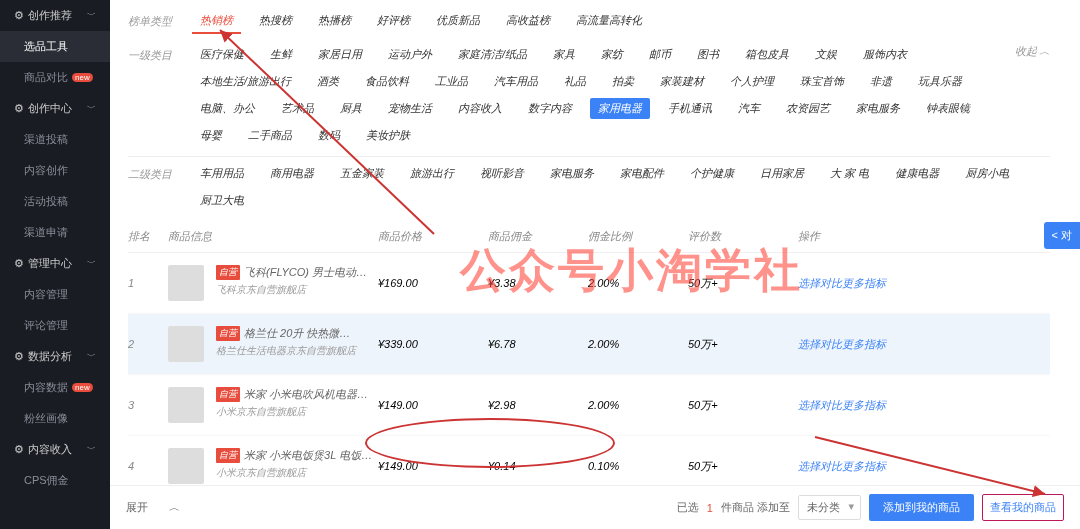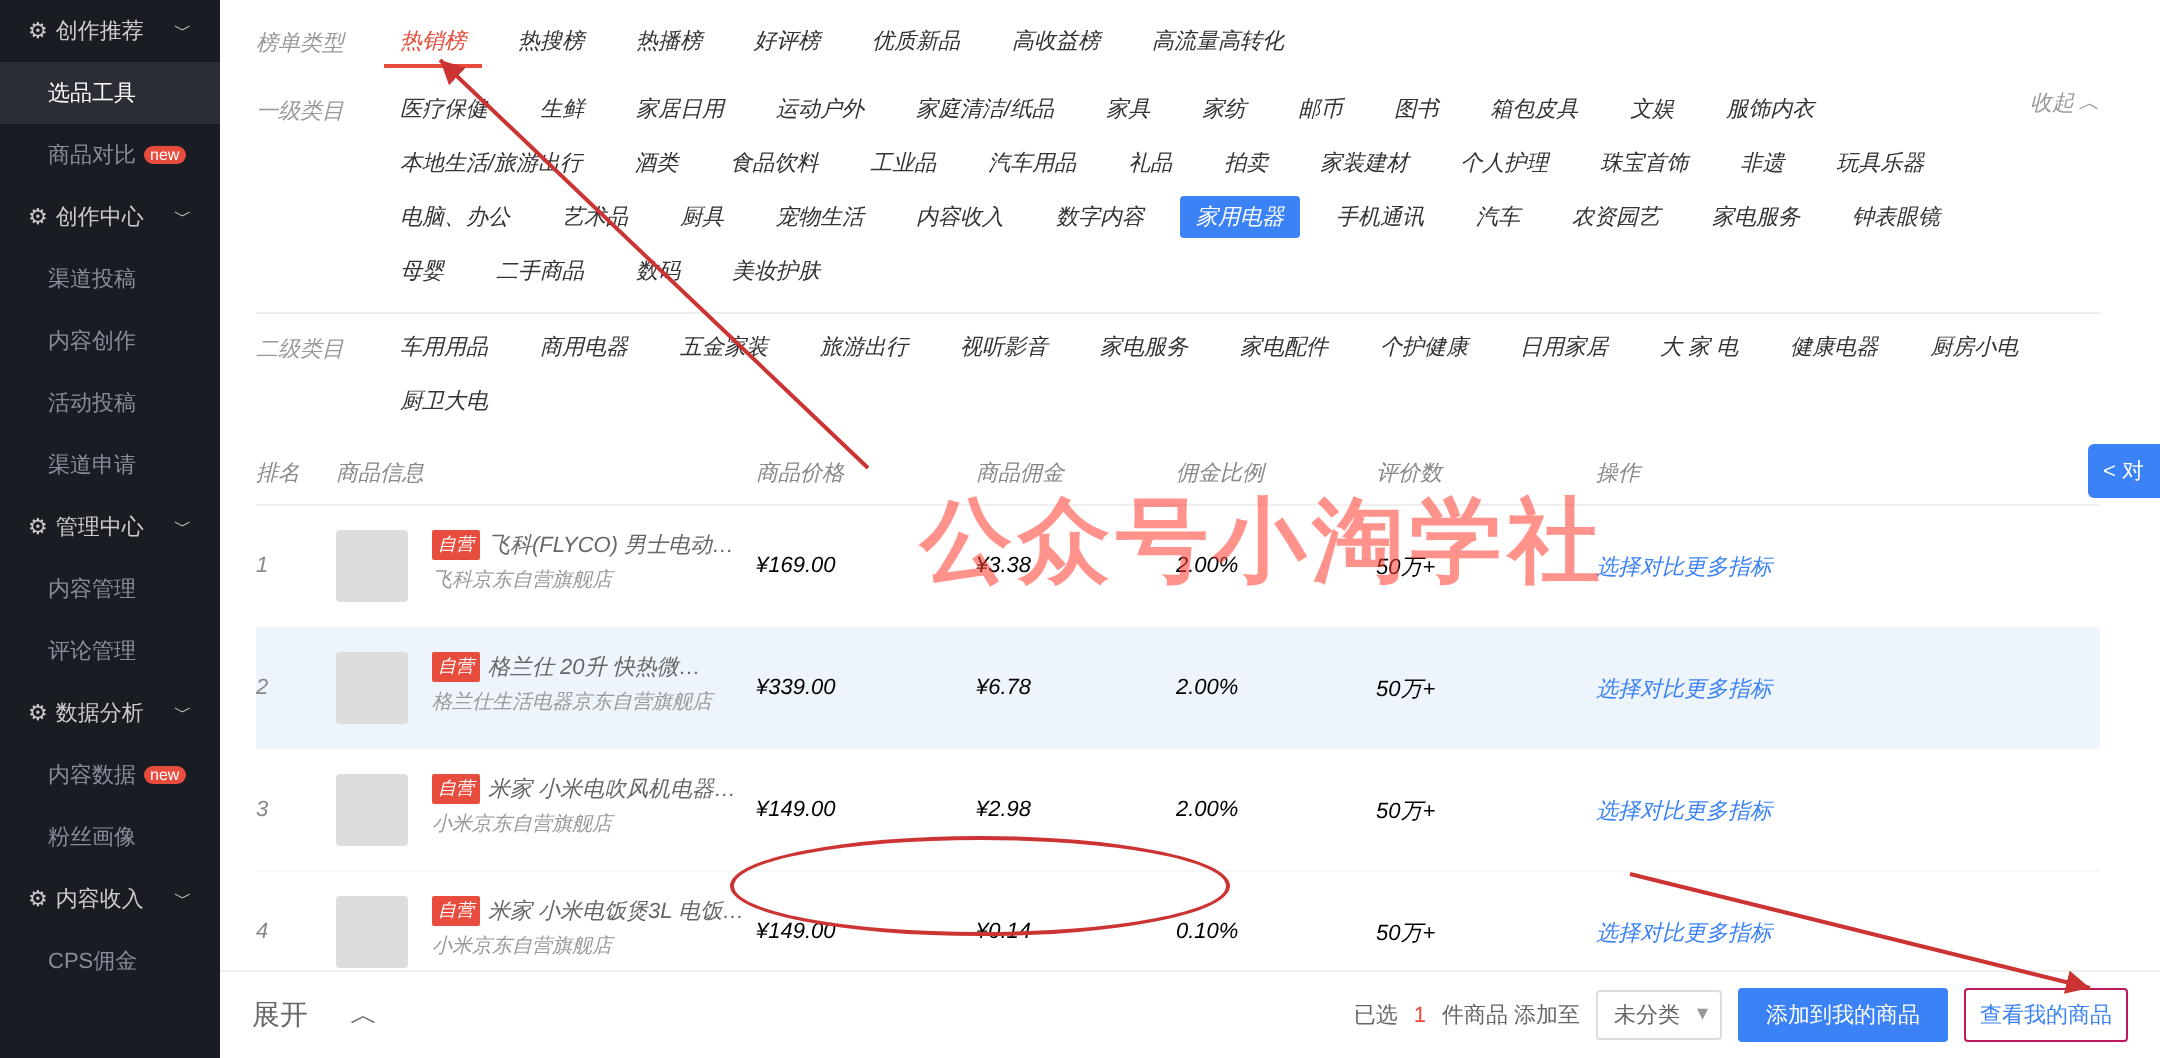--- a/index.html
+++ b/index.html
@@ -57,21 +57,21 @@
     .ellipse { position: absolute; border: 2px solid #cc3333; border-radius: 50%; width: 250px; height: 50px; left: 255px; top: 418px; pointer-events: none; }
     .red-arrow1 { position: absolute; left: 104px; top: 24px; width: 230px; height: 230px; pointer-events: none; }
     .red-arrow2 { position: absolute; left: 700px; top: 432px; width: 260px; height: 80px; pointer-events: none; }
     
     .watermark { position: absolute; top: 240px; left: 350px; color: #ff3b30; font-size: 46px; font-weight: bold; opacity: 0.55; pointer-events: none; letter-spacing: 3px; }
     
     .right-tab { position: absolute; right: 0; top: 222px; background: #3b82f6; color: #fff; font-size: 11px; padding: 6px 8px; border-radius: 3px 0 0 3px; cursor: pointer; }
     
     
     .footer { height: 44px; border-top: 1px solid #eee; display: flex; align-items: center; padding: 0 16px; background: #fff; gap: 10px; }
-    .expand { color: #666; font-size: 14px; cursor: pointer; display: flex; align-items: center; gap: 21px; }
+    .expand { color: #666; font-size: 11px; cursor: pointer; display: flex; align-items: center; gap: 21px; }
     .footer-right { margin-left: auto; display: flex; align-items: center; gap: 8px; font-size: 11px; color: #666; }
     .select { border: 1px solid #ddd; padding: 4px 20px 4px 8px; font-size: 11px; border-radius: 2px; background: #fff; cursor: pointer; position: relative; }
     .select::after { content: "▾"; position: absolute; right: 6px; color: #999; }
     .btn-primary { background: #3b82f6; color: #fff; padding: 6px 14px; border-radius: 2px; cursor: pointer; border: none; font-size: 11px; }
     .btn-outline { border: 1px solid #be185d; color: #3b82f6; padding: 5px 7px; border-radius: 2px; cursor: pointer; background: #fff; font-size: 11px; }
   </style>
 </head>
 <body>
 
 <div class="layout">

